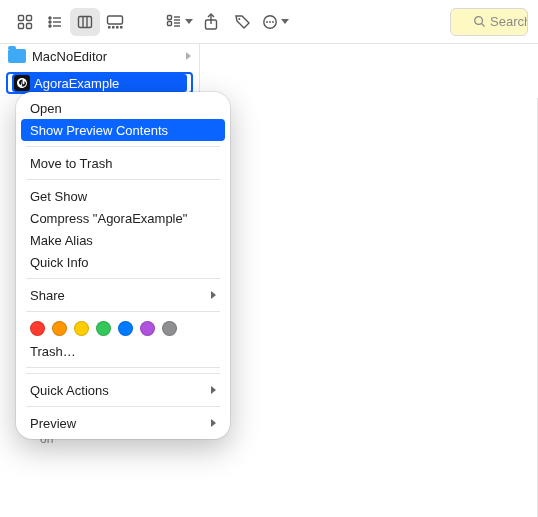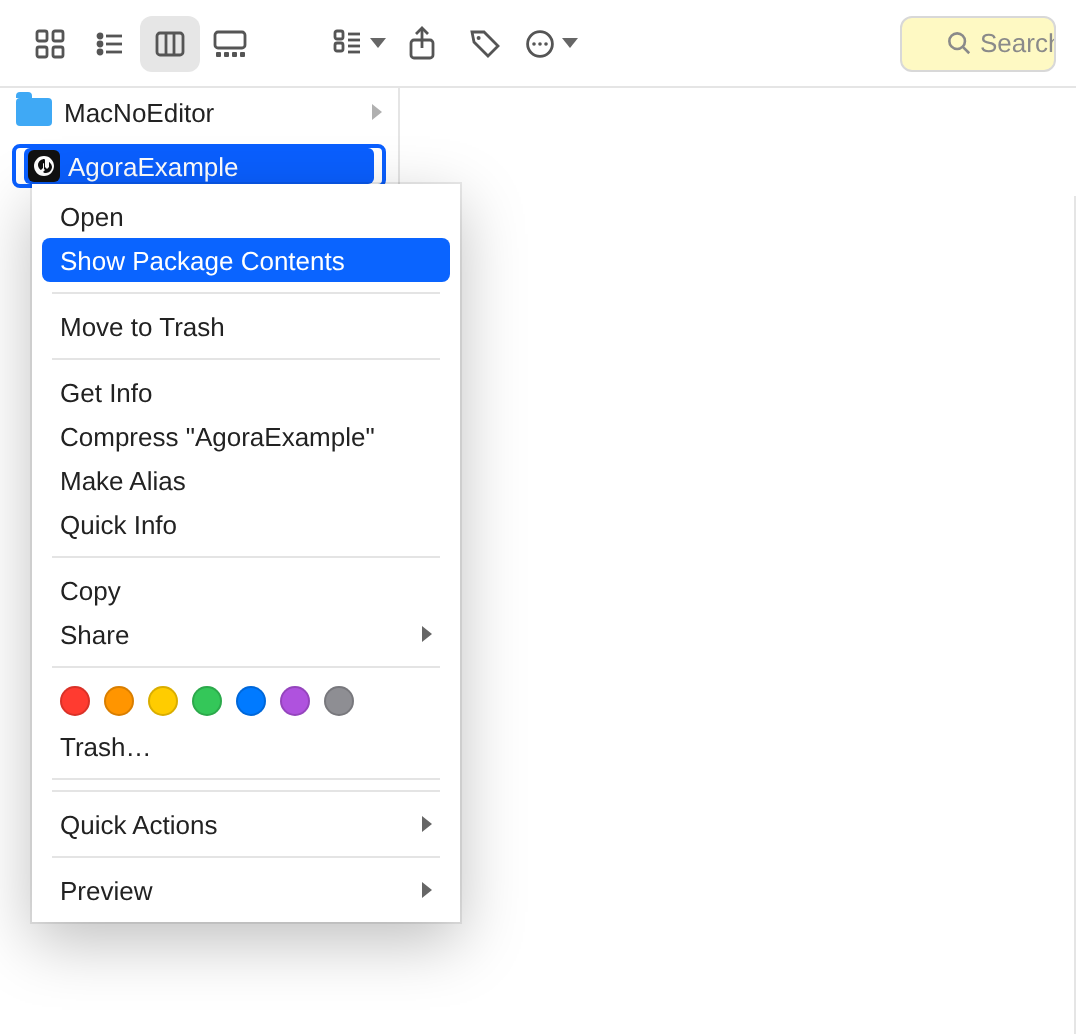--- a/index.html
+++ b/index.html
@@ -30,21 +30,21 @@
   .row .chev-r { margin-left:auto; color:#b0b0b0; }
   .chev-r { width:0;height:0;border-top:4px solid transparent;border-bottom:4px solid transparent;border-left:5px solid currentColor;}
 
   
   .sel-item { margin:4px 6px; height:22px; border:2px solid #0a5fff; border-radius:4px; display:flex; align-items:center; padding:0 4px; position:relative;justify-content:flex-end;}
   .sel-inner { background:#0a5fff; color:#fff; border-radius:3px; height:100%; width:100%; display:flex; align-items:center; padding:0 2px; font-size:13px; }
   .ue-ic { width:16px;height:16px; background:#111; border-radius:3px; margin-right:4px; display:flex;align-items:center;justify-content:center; color:#fff; font-size:10px; font-weight:bold;}
   .sel-inner span.label { overflow:hidden; white-space:nowrap; }
 
   
-  .ctx { position:absolute; left: 16px; top: 24px; width: 214px; background:#fff; border-radius:0; box-shadow: 0 0 0 1px rgba(0,0,0,0.08), 0 10px 30px rgba(0,0,0,0.25); padding:5px 0; z-index:50;}
+  .ctx { position:absolute; left: 16px; top: 24px; width: 214px; background:#fff; border-radius:16px; box-shadow: 0 0 0 1px rgba(0,0,0,0.08), 0 10px 30px rgba(0,0,0,0.25); padding:5px 0; z-index:50;}
   .ctx-item { height:22px; display:flex; align-items:center; padding:0 14px; font-size:13px; color:#222; position:relative;}
   .ctx-item.hl { background:#0a64ff; color:#fff; border-radius:4px; margin:0 5px; padding:0 9px;}
   .ctx-sep { height:1px; background:#e4e4e4; margin:5px 10px;}
   .ctx-item .sub-chev { margin-left:auto; }
   .sub-chev { width:0;height:0;border-top:4px solid transparent;border-bottom:4px solid transparent;border-left:5px solid #666;}
   .tag-dots { display:flex; gap:7px; padding:4px 14px; align-items:center;}
   .dot { width:15px;height:15px;border-radius:50%; box-shadow: inset 0 0 0 1px rgba(0,0,0,0.15);}
   .d-red{background:#ff3b30}.d-orange{background:#ff9500}.d-yellow{background:#ffcc00}.d-green{background:#34c759}.d-blue{background:#007aff}.d-purple{background:#af52de}.d-gray{background:#8e8e93}
 
   
@@ -165,43 +165,40 @@
         </div>
         <span class="label">AgoraExample</span>
       </div>
     </div>
 
     <div class="ctx">
       <div class="ctx-item">
           <span>Open</span>
         </div>
       <div class="ctx-item hl">
-          <span>Show Package Contents</span>
+          <span>Show Preview Contents</span>
         </div>
       <div class="ctx-sep"></div>
       <div class="ctx-item">
           <span>Move to Trash</span>
         </div>
       <div class="ctx-sep"></div>
       <div class="ctx-item">
-          <span>Get Info</span>
+          <span>Get Show</span>
         </div>
       <div class="ctx-item">
           <span>Compress "AgoraExample"</span>
         </div>
       <div class="ctx-item">
           <span>Make Alias</span>
         </div>
       <div class="ctx-item">
           <span>Quick Info</span>
         </div>
       <div class="ctx-sep"></div>
-      <div class="ctx-item">
-          <span>Copy</span>
-        </div>
       <div class="ctx-item">
           <span>Share</span>
           <div class="sub-chev"></div>
         </div>
       <div class="ctx-sep"></div>
       <div class="tag-dots">
         <div class="dot d-red"></div>
         <div class="dot d-orange"></div>
         <div class="dot d-yellow"></div>
         <div class="dot d-green"></div>

